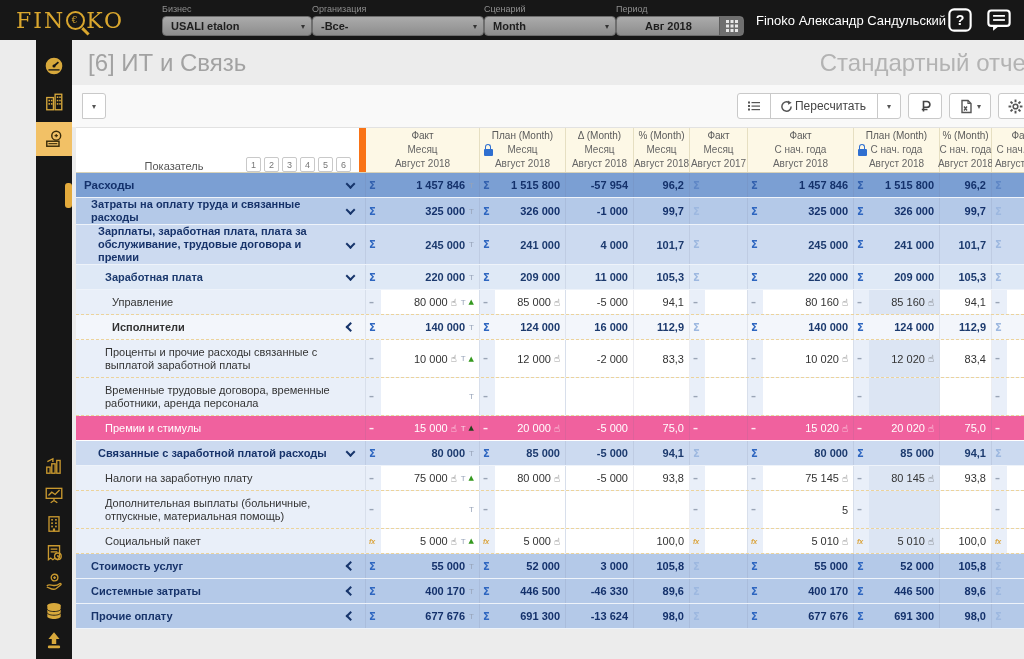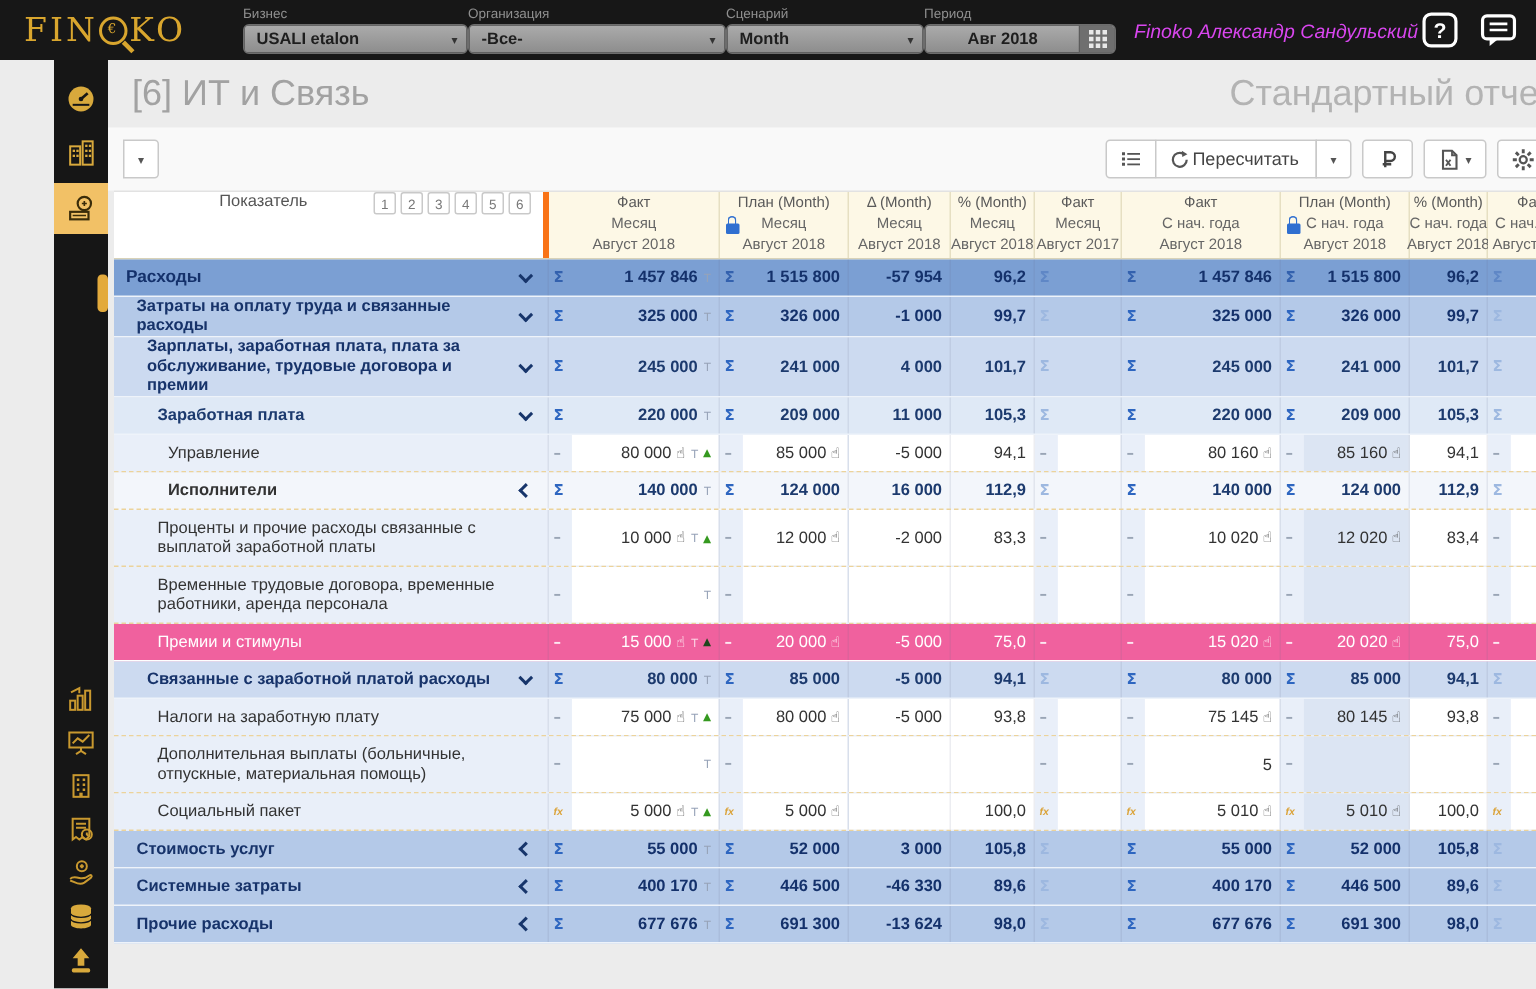--- a/index.html
+++ b/index.html
@@ -21,21 +21,21 @@
   .flabel { font-size:9px; color:#8f8f8f; margin-bottom:2px; }
   .fpill { height:20px; background:linear-gradient(#ababab,#8d8d8d); border:1px solid #6d6d6d;
     border-radius:4px; display:flex; align-items:center; font-size:11px; font-weight:bold;
     color:#1e1e1e; padding:0 6px 0 8px; }
   .fpill .caret { margin-left:auto; padding-left:8px; color:#333; font-size:8px; }
   .f-biz { width:150px; } .f-org { width:172px; } .f-scn { width:132px; }
   .f-per { width:128px; padding:0; }
   .f-per .pval { flex:1; padding-left:0;margin-left:28px; }
   .f-per .calbtn { width:24px; height:100%; background:#6f6f6f; border-left:1px solid #5c5c5c;
     border-radius:0 3px 3px 0; display:flex; align-items:center; justify-content:center; }
-  .username { margin-left:12px; color:#d946ef; font-size:13px; white-space:nowrap;font-style:italic; }
+  .username { margin-left:12px; color:#ffffff; font-size:13px; white-space:nowrap; }
   .topicons { margin-left:auto; display:flex; align-items:center; gap:13px; padding-right:12px; }
   .ticon { width:26px; height:26px; display:flex; align-items:center; justify-content:center; cursor:pointer; }
 
   
   .shell { display:flex; height:619px;margin-left:36px; }
   .sidebar { width:36px; background:#161616; display:flex; flex-direction:column; align-items:center;
     padding-top:10px; position:relative; flex:none; }
   .sb-item { width:36px; height:32px; display:flex; align-items:center; justify-content:center; margin-bottom:4px; }
   .sb-item.active { background:#f2c166; height:34px; }
   .sb-bottom { margin-top:auto; display:flex; flex-direction:column; align-items:center; padding-bottom:4px; }
@@ -55,21 +55,21 @@
   .btngroup .btn:last-child { border-radius:0 3px 3px 0; }
   .btn .caret { font-size:8px; color:#555; }
   .btn .lbl { margin:0 2px; }
   .tb-right { margin-left:auto; display:flex; gap:7px; align-items:center; padding-right:2px; }
 
   
   .tablewrap { margin-left:4px; width:978px; }
   .trow, .thead { display:grid;
     grid-template-columns:290px 114px 86px 68px 56px 58px 106px 86px 52px 62px; }
   .thead { height:46px; border-top:1px solid #e2e2e2; border-bottom:1px solid #d8d2b8; background:#fff; }
-  .hname { background:#fff; display:flex; align-items:flex-start; border-right:4px solid #f97316; }
+  .hname { background:#fff; display:flex; align-items:flex-end; border-right:7px solid #f97316; }
   .hname .hlabel { flex:1; text-align:center; font-size:11px; color:#555; padding-left:26px; }
   .lvlbtns { display:flex; gap:3px; margin-right:8px; }
   .lvlbtn { width:15px; height:15px; background:#fff; border:1px solid #c9c9c9; border-radius:2px;
     font-size:9px; color:#777; display:flex; align-items:center; justify-content:center; cursor:pointer; }
   .hcell { background:#fdf8e6; border-right:1px solid #e6dfc2; display:flex; flex-direction:column;
     align-items:center; justify-content:center; position:relative; line-height:14px; }
   .hline { font-size:10px; color:#666; white-space:nowrap; }
   .hline.m { color:#5a5a5a; }
   .lock { width:9px; height:7px; background:#2f6fd0; border-radius:1px; position:absolute;
     left:4px; top:21px; }
@@ -1100,21 +1100,21 @@
               <span class="ic"></span>
               <span class="val">89,6</span>
             </div>
             <div class="tcell has-ic">
               <span class="ic sig faded glyph">Σ</span>
               <span class="val"></span>
             </div>
           </div>
           <div class="trow l2">
             <div class="ncell" style="padding-left: 15px;">
-              <span class="nlbl">Прочие расходы</span>
+              <span class="nlbl">Прочие оплату</span>
               <span class="chev left"></span>
             </div>
             <div class="tcell has-ic">
               <span class="ic sig glyph">Σ</span>
               <span class="val">677 676</span>
               <span class="tmark">T</span>
             </div>
             <div class="tcell has-ic">
               <span class="ic sig glyph">Σ</span>
               <span class="val">691 300</span>

